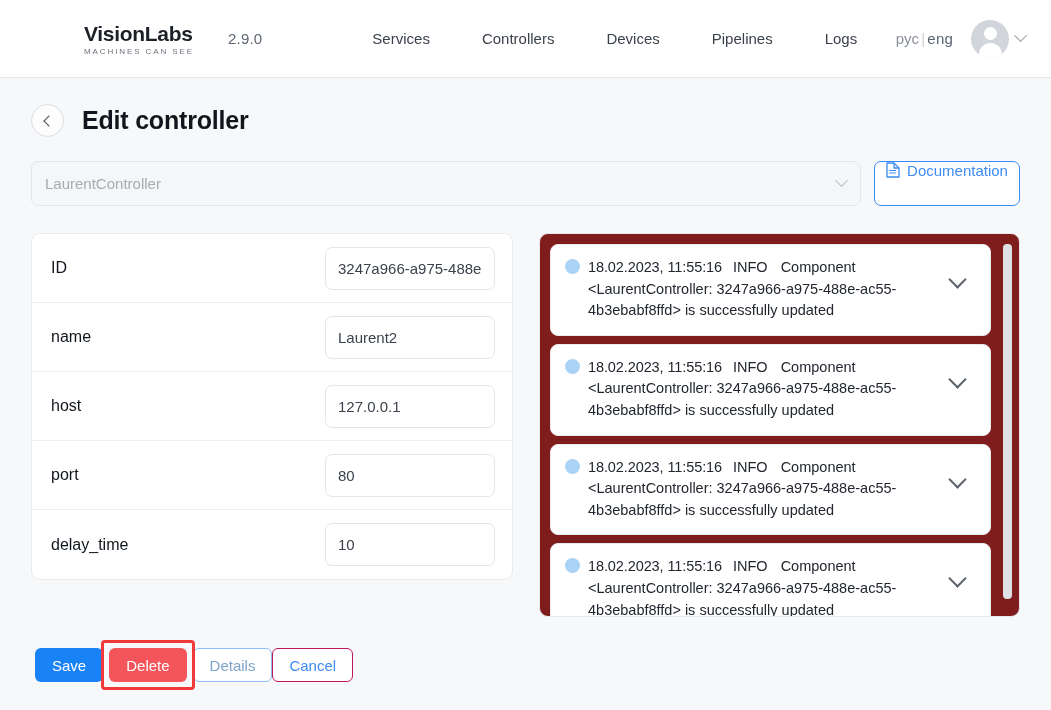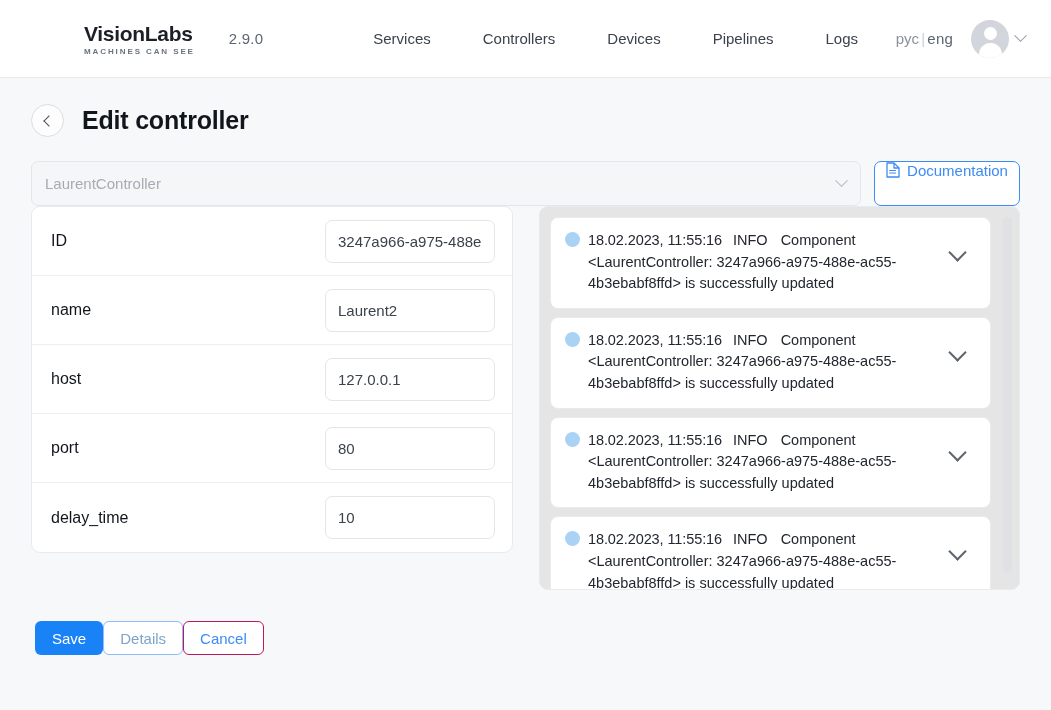--- a/index.html
+++ b/index.html
@@ -67,21 +67,21 @@
     font-size: 21px;
     font-weight: 700;
     letter-spacing: -0.3px;
     color: #1b1f26;
   }
   .brand-tagline {
     font-size: 8px;
     letter-spacing: 1.9px;
     color: #6c737d;
     margin-top: 4px;
-    font-weight: 700;
+    font-weight: 400;
   }
 
   .version {
     font-size: 15px;
     color: #5c6672;
     margin-left: 34px;
     letter-spacing: 0.2px;
   }
 
   .mainnav {
@@ -185,20 +185,21 @@
   .page-title {
     font-size: 25px;
     font-weight: 700;
     letter-spacing: -0.2px;
     color: #11161d;
   }
 
   .selectrow {
     display: flex;
     gap: 13px;
+    margin-bottom: 27px;
   }
   .ctrl-select {
     flex: 1;
     height: 45px;
     border: 1px solid #e3e6ea;
     border-radius: 7px;
     background: #f5f6f7;
     display: flex;
     align-items: center;
     padding: 0 14px 0 13px;
@@ -274,21 +275,21 @@
     font-size: 15px;
     color: #3b424c;
     font-family: inherit;
     outline: none;
     min-width: 0;
   }
 
   .log-card {
     flex: 1;
     height: 384px;
-    background: #e5e5e5;
+    background: #7f1d1d;
     border: 1px solid #e8eaed;
     border-radius: 9px;
     padding: 10px 6px 0 10px;
     position: relative;
     overflow: hidden;
   }
   .log-scroll {
     height: 100%;
     overflow: hidden;
     padding-right: 22px;
@@ -532,17 +533,20 @@
       </div>
       <div class="log-scrollbar">
         <div class="log-thumb"></div>
       </div>
     </div>
 
   </div>
 
   <div class="actions">
     <button class="btn btn-save">Save</button>
+    <span class="hl-box">
+      <button class="btn btn-delete">Delete</button>
+    </span>
     <button class="btn btn-outline">Details</button>
     <button class="btn btn-cancel">Cancel</button>
   </div>
 
 </div>
 
 </body></html>

